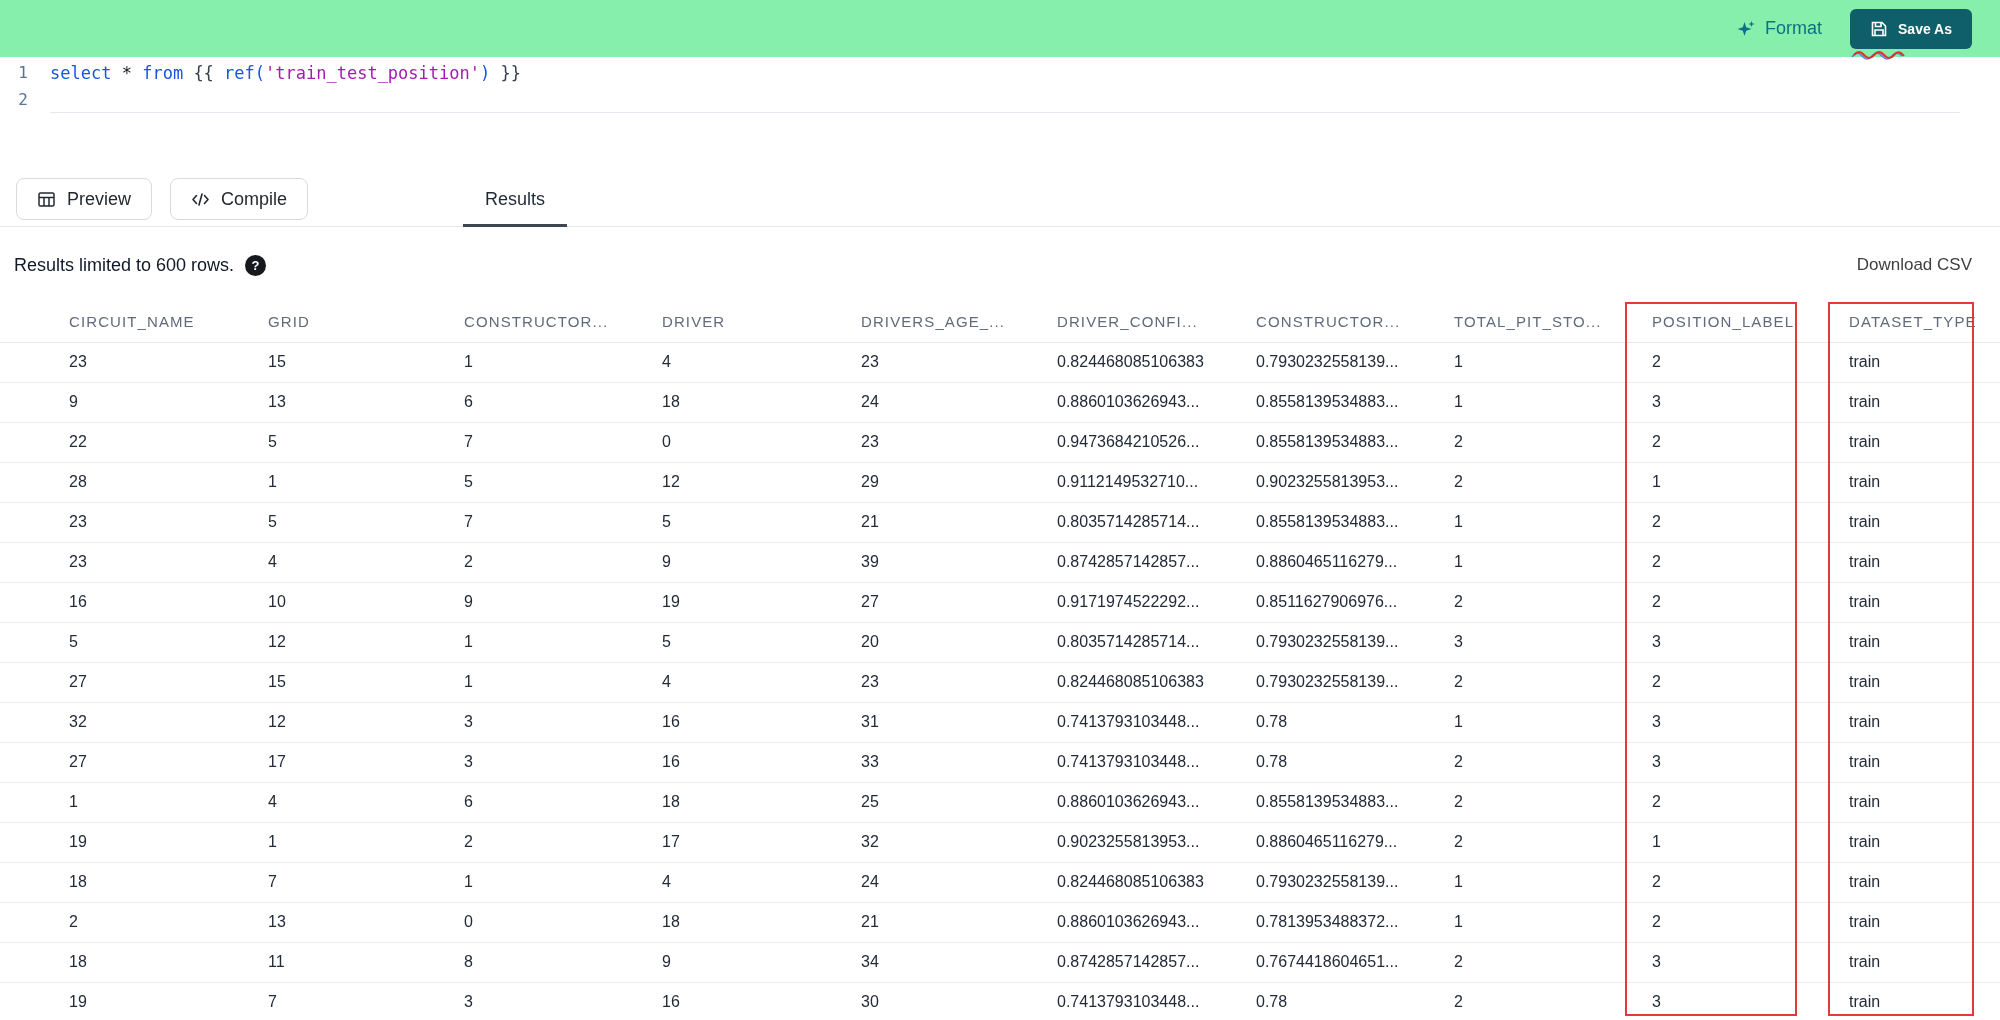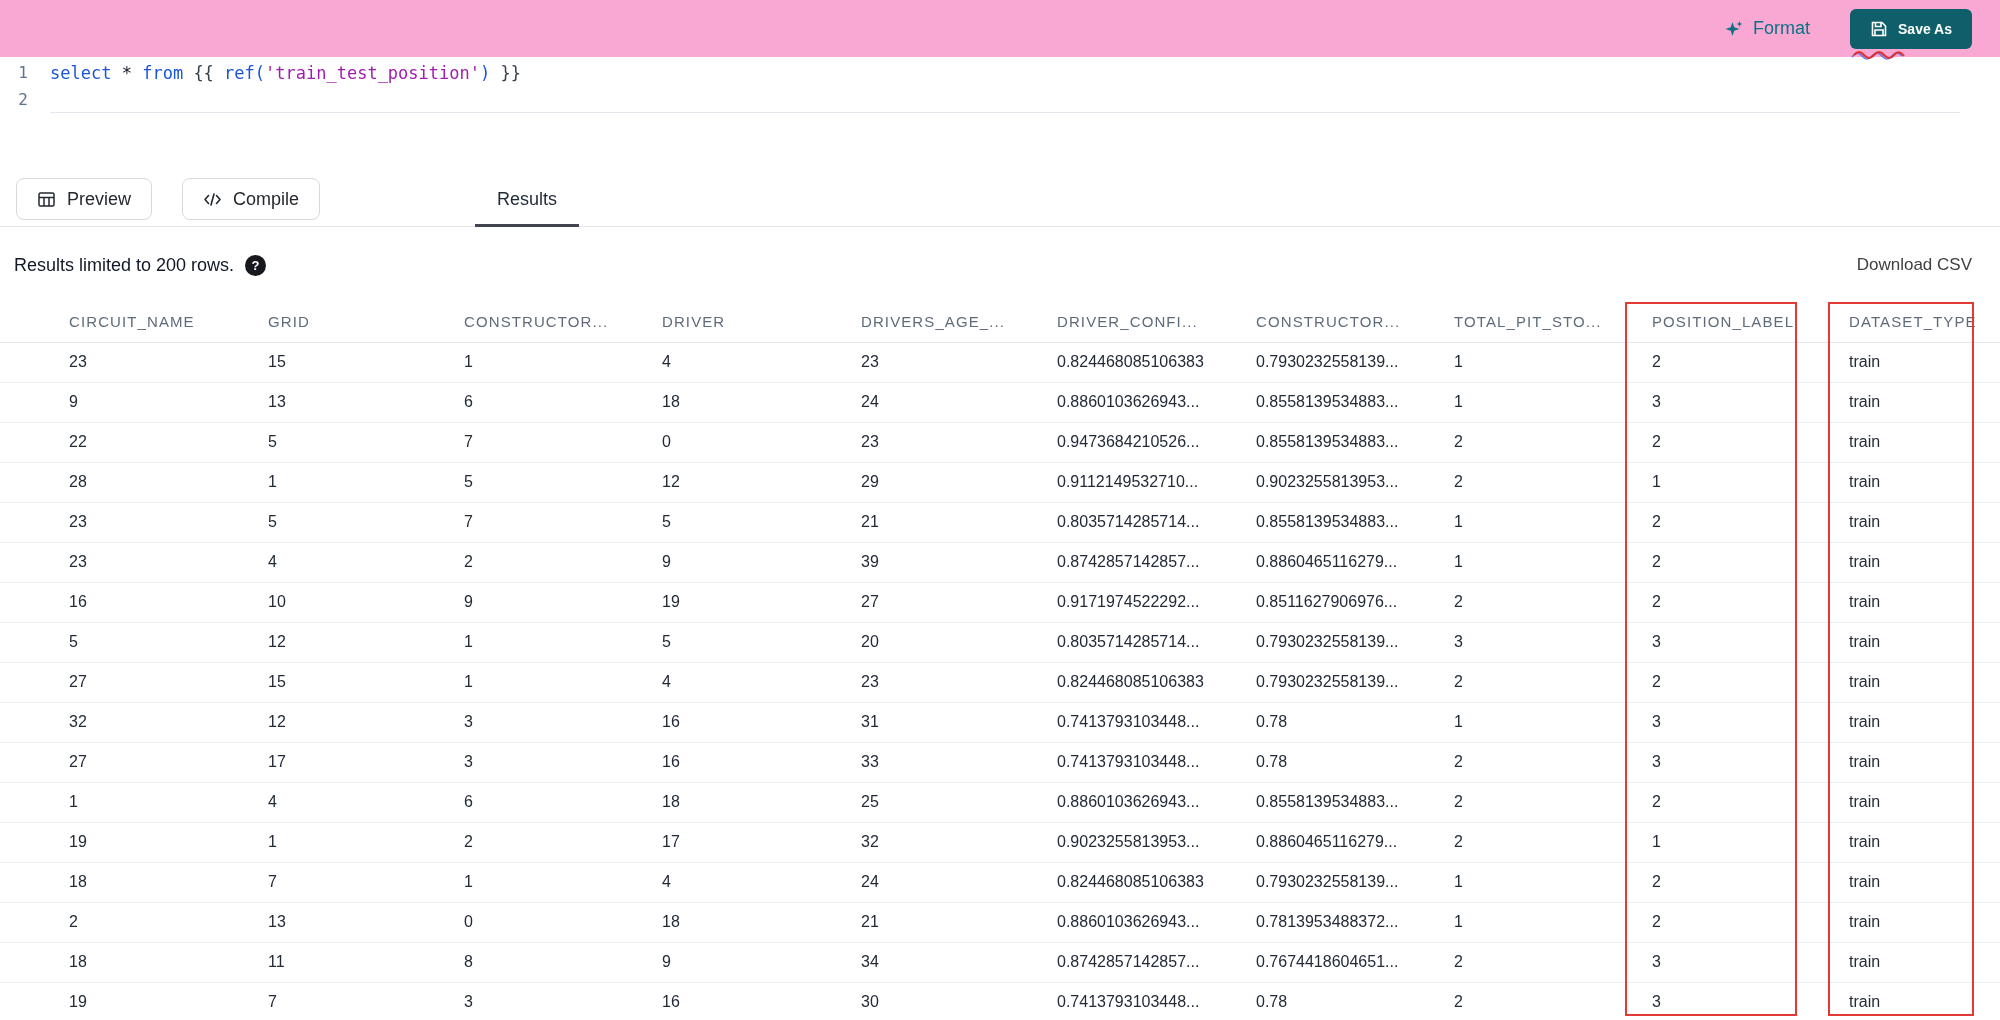--- a/index.html
+++ b/index.html
@@ -2,21 +2,21 @@
 <html><head>
 <meta charset="utf-8">
 <style>
   * { margin:0; padding:0; box-sizing:border-box; }
   html,body { width:2000px; height:1020px; background:#ffffff; overflow:hidden;
               font-family:"Liberation Sans", sans-serif; color:#1f2937; position:relative; }
 
   
   .topbar { position:absolute; top:0; left:0; right:0; height:57px;
             display:flex; align-items:center; justify-content:flex-end;
-            gap:40px; padding-right:28px; background:#f9a8d4; }
+            gap:28px; padding-right:28px; background:#86efac; }
   .format-btn { display:inline-flex; align-items:center; gap:9px;
                 color:#0c7185; font-size:18px; cursor:pointer; background:none; border:none;
                 font-family:"Liberation Sans", sans-serif; }
   .saveas-btn { display:inline-flex; align-items:center; gap:10px;
                 background:#0e5f6a; color:#fff; font-size:14px; font-weight:bold;
                 border:none; border-radius:6px; height:40px; padding:0 20px; cursor:pointer;
                 font-family:"Liberation Sans", sans-serif; }
   .annotation-squiggle { position:absolute; top:47px; right:86px; width:64px; height:16px; }
 
   
@@ -35,21 +35,21 @@
   .tok-fn   { color:#1a56db; }
   .tok-str  { color:#a21caf; }
 
   
   .toolbar-row { position:absolute; top:172px; left:0; right:0; height:55px;
                  border-bottom:1px solid #e5e7eb; display:flex; align-items:center;
                  padding-left:16px; background:#fff; }
   .btn { display:inline-flex; align-items:center; gap:11px; height:42px; padding:0 20px;
          border:1px solid #d7dbdf; border-radius:8px; background:#fff; font-size:18px;
          color:#24292f; cursor:pointer; font-family:"Liberation Sans", sans-serif; }
-  .btn + .btn { margin-left:30px; }
+  .btn + .btn { margin-left:18px; }
   .tabs { display:flex; margin-left:155px; height:100%; }
   .tab { height:100%; display:flex; align-items:center; padding:0 22px; font-size:18px;
          color:#1f2937; position:relative; cursor:pointer; }
   .tab.active { font-weight:normal; }
   .tab.active::after { content:""; position:absolute; left:0; right:0; bottom:-1px;
                        height:3px; background:#3f4650; }
 
   
   .results-bar { position:absolute; top:228px; left:0; right:0; height:74px;
                  display:flex; align-items:center; justify-content:space-between;
@@ -143,21 +143,21 @@
   </button>
   <div class="tabs">
     <div class="tab active">
       <span>Results</span>
     </div>
   </div>
 </div>
 
 <div class="results-bar">
   <div class="limit-wrap">
-    <span>Results limited to 200 rows.</span>
+    <span>Results limited to 600 rows.</span>
     <span class="help-icon">?</span>
   </div>
   <a class="download-link">Download CSV</a>
 </div>
 
 <div class="table-area">
   <table>
     <colgroup>
       <col style="width:268px">
         <col style="width:196px">

